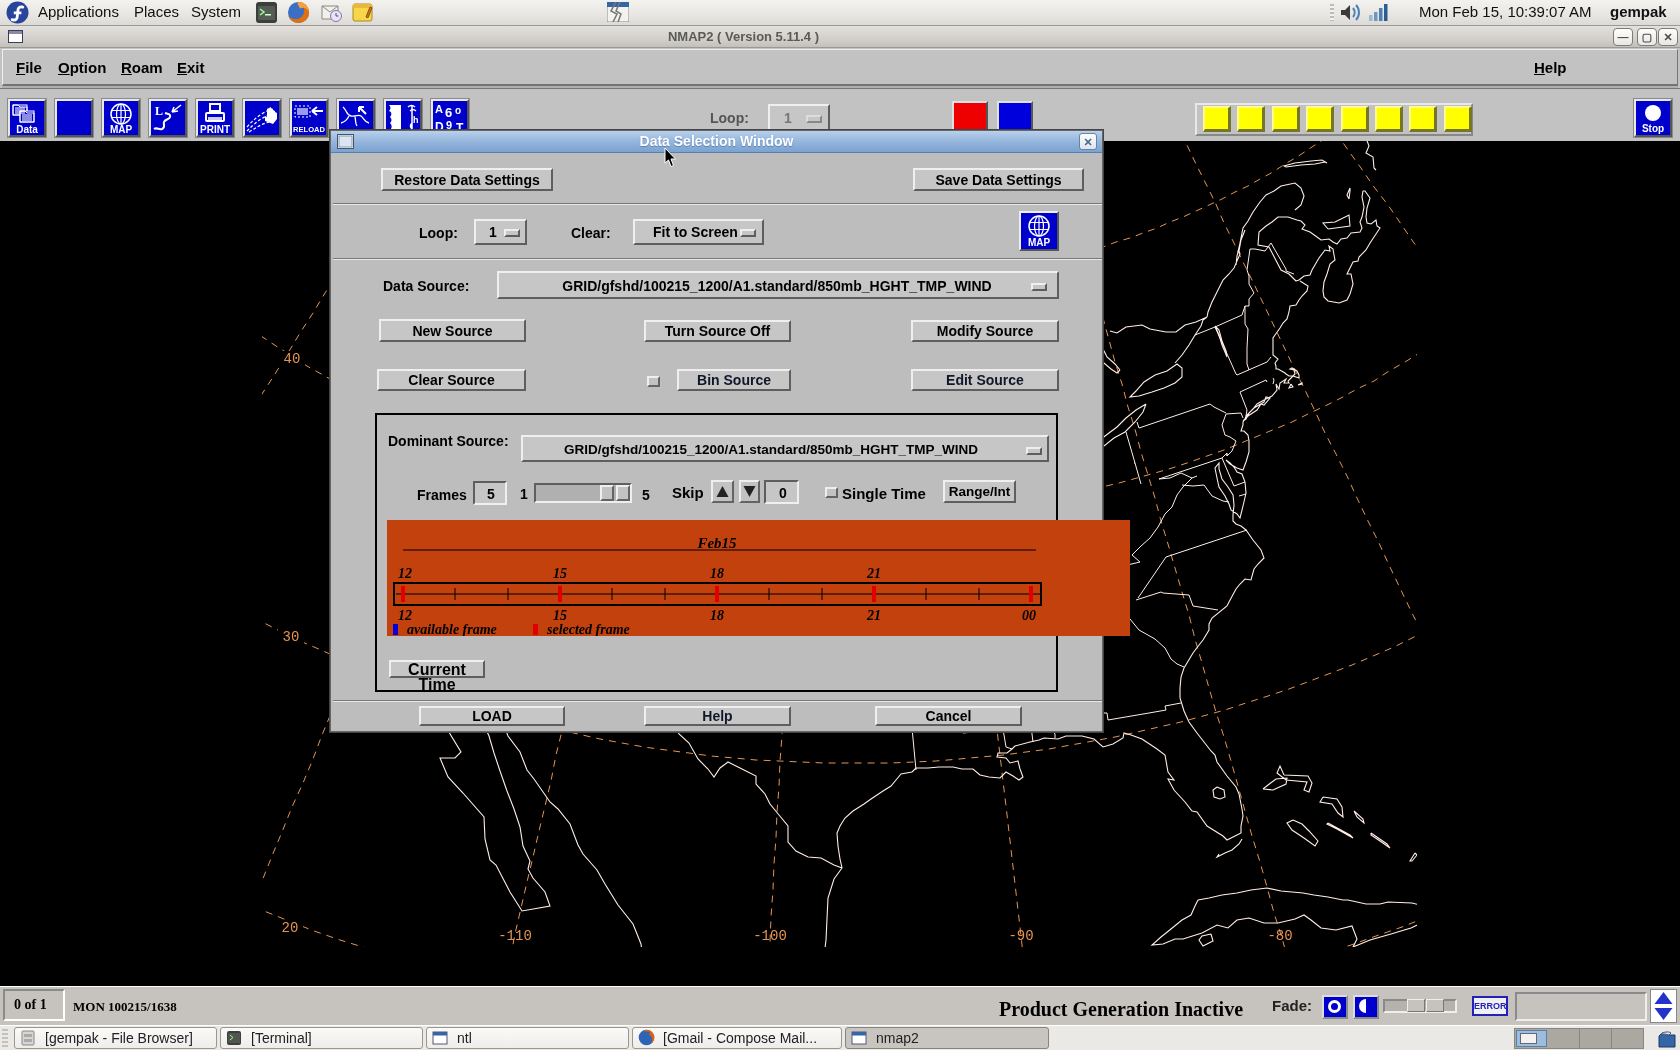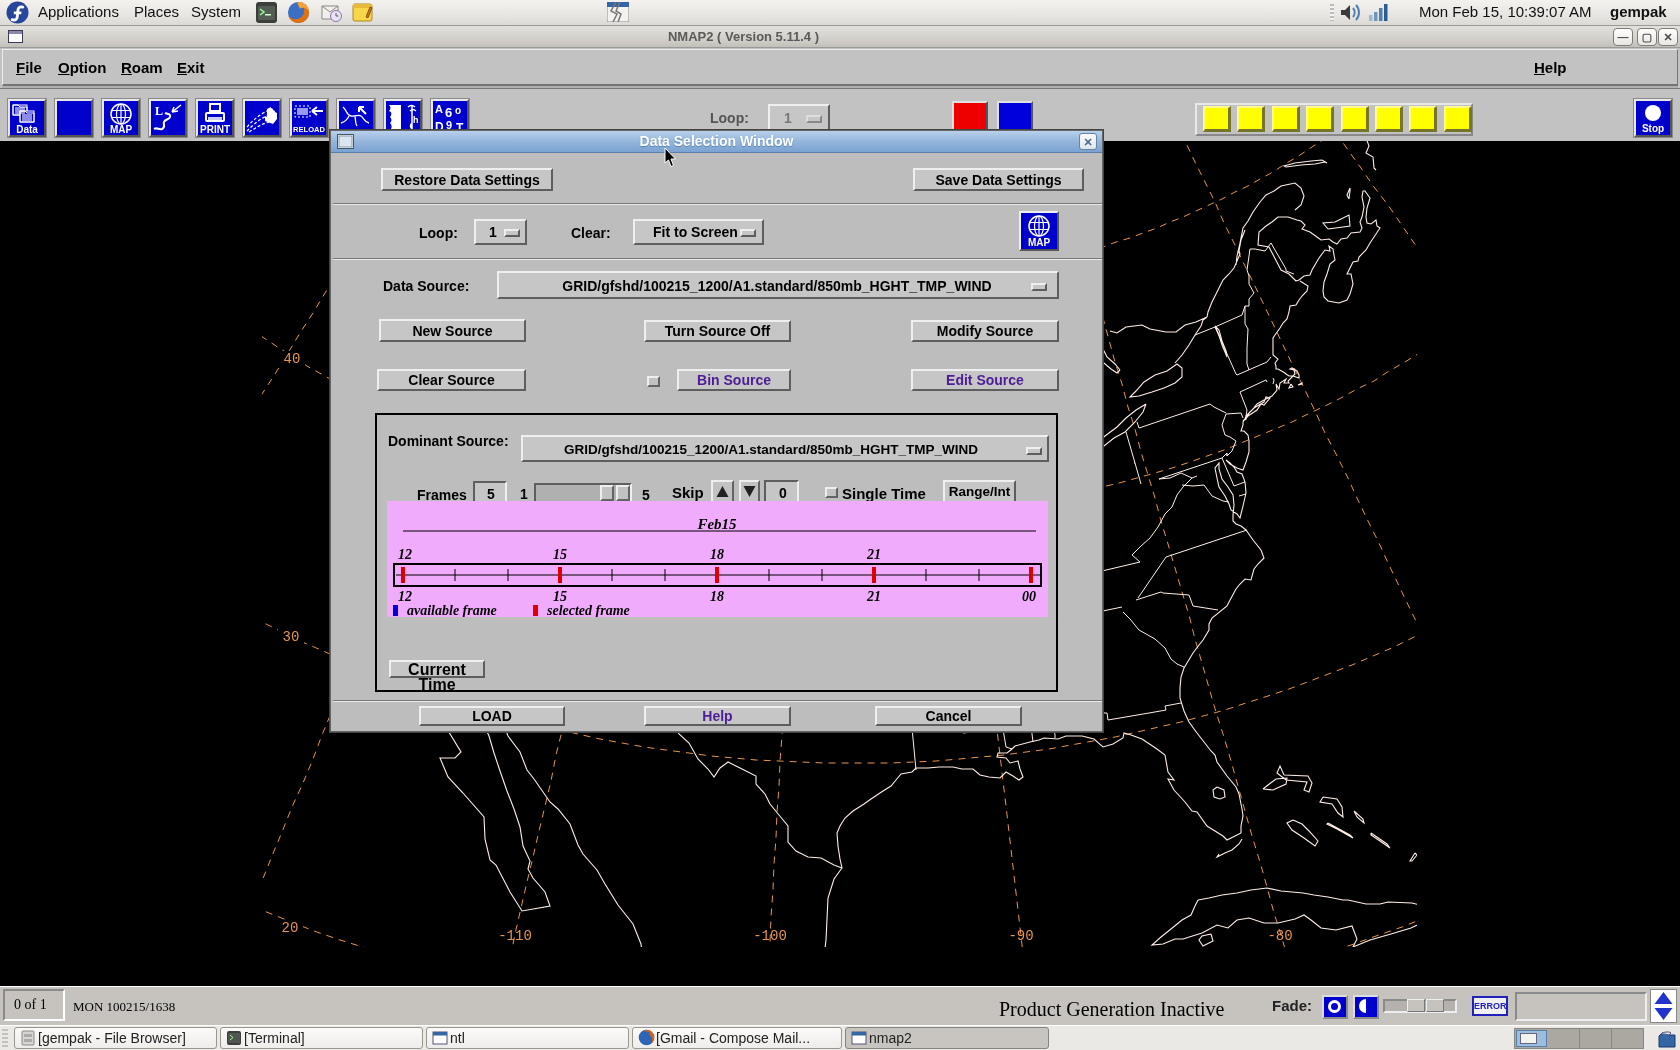--- a/index.html
+++ b/index.html
@@ -18,31 +18,31 @@
 .tbtn{top:11px;width:38px;height:38px;background:#0000cc;border-top:2px solid #e8e8e8;border-left:2px solid #e8e8e8;border-bottom:2px solid #555;border-right:2px solid #555;outline:1px solid #8a8a8a}
 .sq{top:13px;width:36px;height:36px;border-top:2px solid #e0e0e0;border-left:2px solid #e0e0e0;border-bottom:2px solid #555;border-right:2px solid #555}
 
 .up{background:#c2c2c2;border-top:2px solid #eeeeee;border-left:2px solid #eeeeee;border-bottom:2px solid #646464;border-right:2px solid #646464}
 
 #dlg{left:330px;top:130px;width:773px;height:602px;background:#bdbdbd;border:1px solid #666;box-shadow:0 0 0 1px #444}
 #dtitle{left:0;top:0;width:771px;height:22px;background:linear-gradient(#b8d0ec,#98b8dd 45%,#7aa2d2);border-bottom:1px solid #5880ab}
 #dtitle .t{width:100%;text-align:center;top:2px;font-weight:bold;font-size:14px;color:#fff;text-shadow:0 1px 1px #5880ab}
 .dlab{font-weight:bold;font-size:14px;color:#000}
 .dbtn{background:#c6c6c6;border-top:2px solid #efefef;border-left:2px solid #efefef;border-bottom:2px solid #5e5e5e;border-right:2px solid #5e5e5e;font-weight:bold;font-size:14px;color:#000;text-align:center}
-.dbtn.dis{color:#4c1d95}
+.dbtn.dis{color:#0f172a}
 .opt{background:#c6c6c6;border-top:2px solid #efefef;border-left:2px solid #efefef;border-bottom:2px solid #5e5e5e;border-right:2px solid #5e5e5e;font-weight:bold;font-size:14px;color:#000}
 .optdash{position:absolute;width:16px;height:8px;background:#c6c6c6;border-top:2px solid #efefef;border-left:2px solid #efefef;border-bottom:2px solid #5e5e5e;border-right:2px solid #5e5e5e}
 .sep{position:absolute;left:2px;width:769px;height:2px;border-top:1px solid #777;border-bottom:1px solid #e9e9e9}
 .sunk{background:#c6c6c6;border-top:2px solid #5e5e5e;border-left:2px solid #5e5e5e;border-bottom:2px solid #efefef;border-right:2px solid #efefef}
 
 #statusbar{left:0;top:986px;width:1680px;height:39px;background:#c6c3be;border-top:1px solid #fff}
-.serif{font-family:"Liberation Serif",serif;font-weight:normal}
+.serif{font-family:"Liberation Serif",serif;font-weight:bold}
 
 #taskbar{left:0;top:1025px;width:1680px;height:25px;background:#ebe9e6;border-top:1px solid #fff}
-.task{top:1px;height:22px;background:linear-gradient(#fbfaf9,#efedea);border:1px solid #9a978f;border-radius:3px;font-size:14px;color:#222;padding-left:23px;line-height:21px;white-space:nowrap;overflow:hidden}
+.task{top:1px;height:22px;background:linear-gradient(#fbfaf9,#efedea);border:1px solid #9a978f;border-radius:3px;font-size:14px;color:#222;padding-left:30px;line-height:21px;white-space:nowrap;overflow:hidden}
 </style></head><body>
 
 <div id="mapholder" class="abs" style="left:0;top:141px;width:1680px;height:845px;background:#000">
     <svg id="mapsvg" width="1680" height="845" viewBox="0 141 1680 845" style="position:absolute;left:0;top:0">
 <rect x="0" y="141" width="1680" height="845" fill="#000"></rect>
 <defs>
         <clipPath id="mclip">
           <rect x="262" y="141" width="1155" height="806"></rect>
         </clipPath>
       </defs>
@@ -347,21 +347,21 @@
   <div class="up abs" style="left:408px;top:349px;width:21px;height:23px"><svg width="17" height="19">
         <path d="M8.5 15l6-11h-12z" fill="#222"></path>
       </svg></div>
   <div class="sunk abs" style="left:433px;top:349px;width:35px;height:24px">
       <span class="dlab" style="position:absolute;left:13px;top:3px">0</span>
     </div>
   <div class="up abs" style="left:494px;top:356px;width:13px;height:11px"></div>
   <div class="dlab abs" style="left:511px;top:354px;font-size:15px">Single Time</div>
   <div class="dbtn abs" style="left:612px;top:349px;width:73px;height:23px;line-height:20px;font-size:13.5px">Range/Int</div>
 
-  <div class="abs" id="timeline" style="left:56px;top:370px;width:661px;height:116px;background:#f0abfc"><svg width="661" height="116">
+  <div class="abs" id="timeline" style="left:56px;top:389px;width:743px;height:116px;background:#c2410c"><svg width="661" height="116">
         <text x="330" y="28" font-family="Liberation Serif" font-size="15" font-style="italic" font-weight="bold" text-anchor="middle" fill="#000">Feb15</text>
         <line x1="16" y1="30" x2="649" y2="30" stroke="#000"></line>
         <rect x="7" y="63" width="647" height="22" fill="none" stroke="#000" stroke-width="2"></rect>
         <line x1="9" y1="74" x2="653" y2="74" stroke="#000"></line>
         <rect x="14" y="66" width="4" height="16" fill="#e00000"></rect>
         <line x1="68" y1="68" x2="68" y2="80" stroke="#000"></line>
         <line x1="121" y1="68" x2="121" y2="80" stroke="#000"></line>
         <rect x="171" y="66" width="4" height="16" fill="#e00000"></rect>
         <line x1="225" y1="68" x2="225" y2="80" stroke="#000"></line>
         <line x1="278" y1="68" x2="278" y2="80" stroke="#000"></line>

